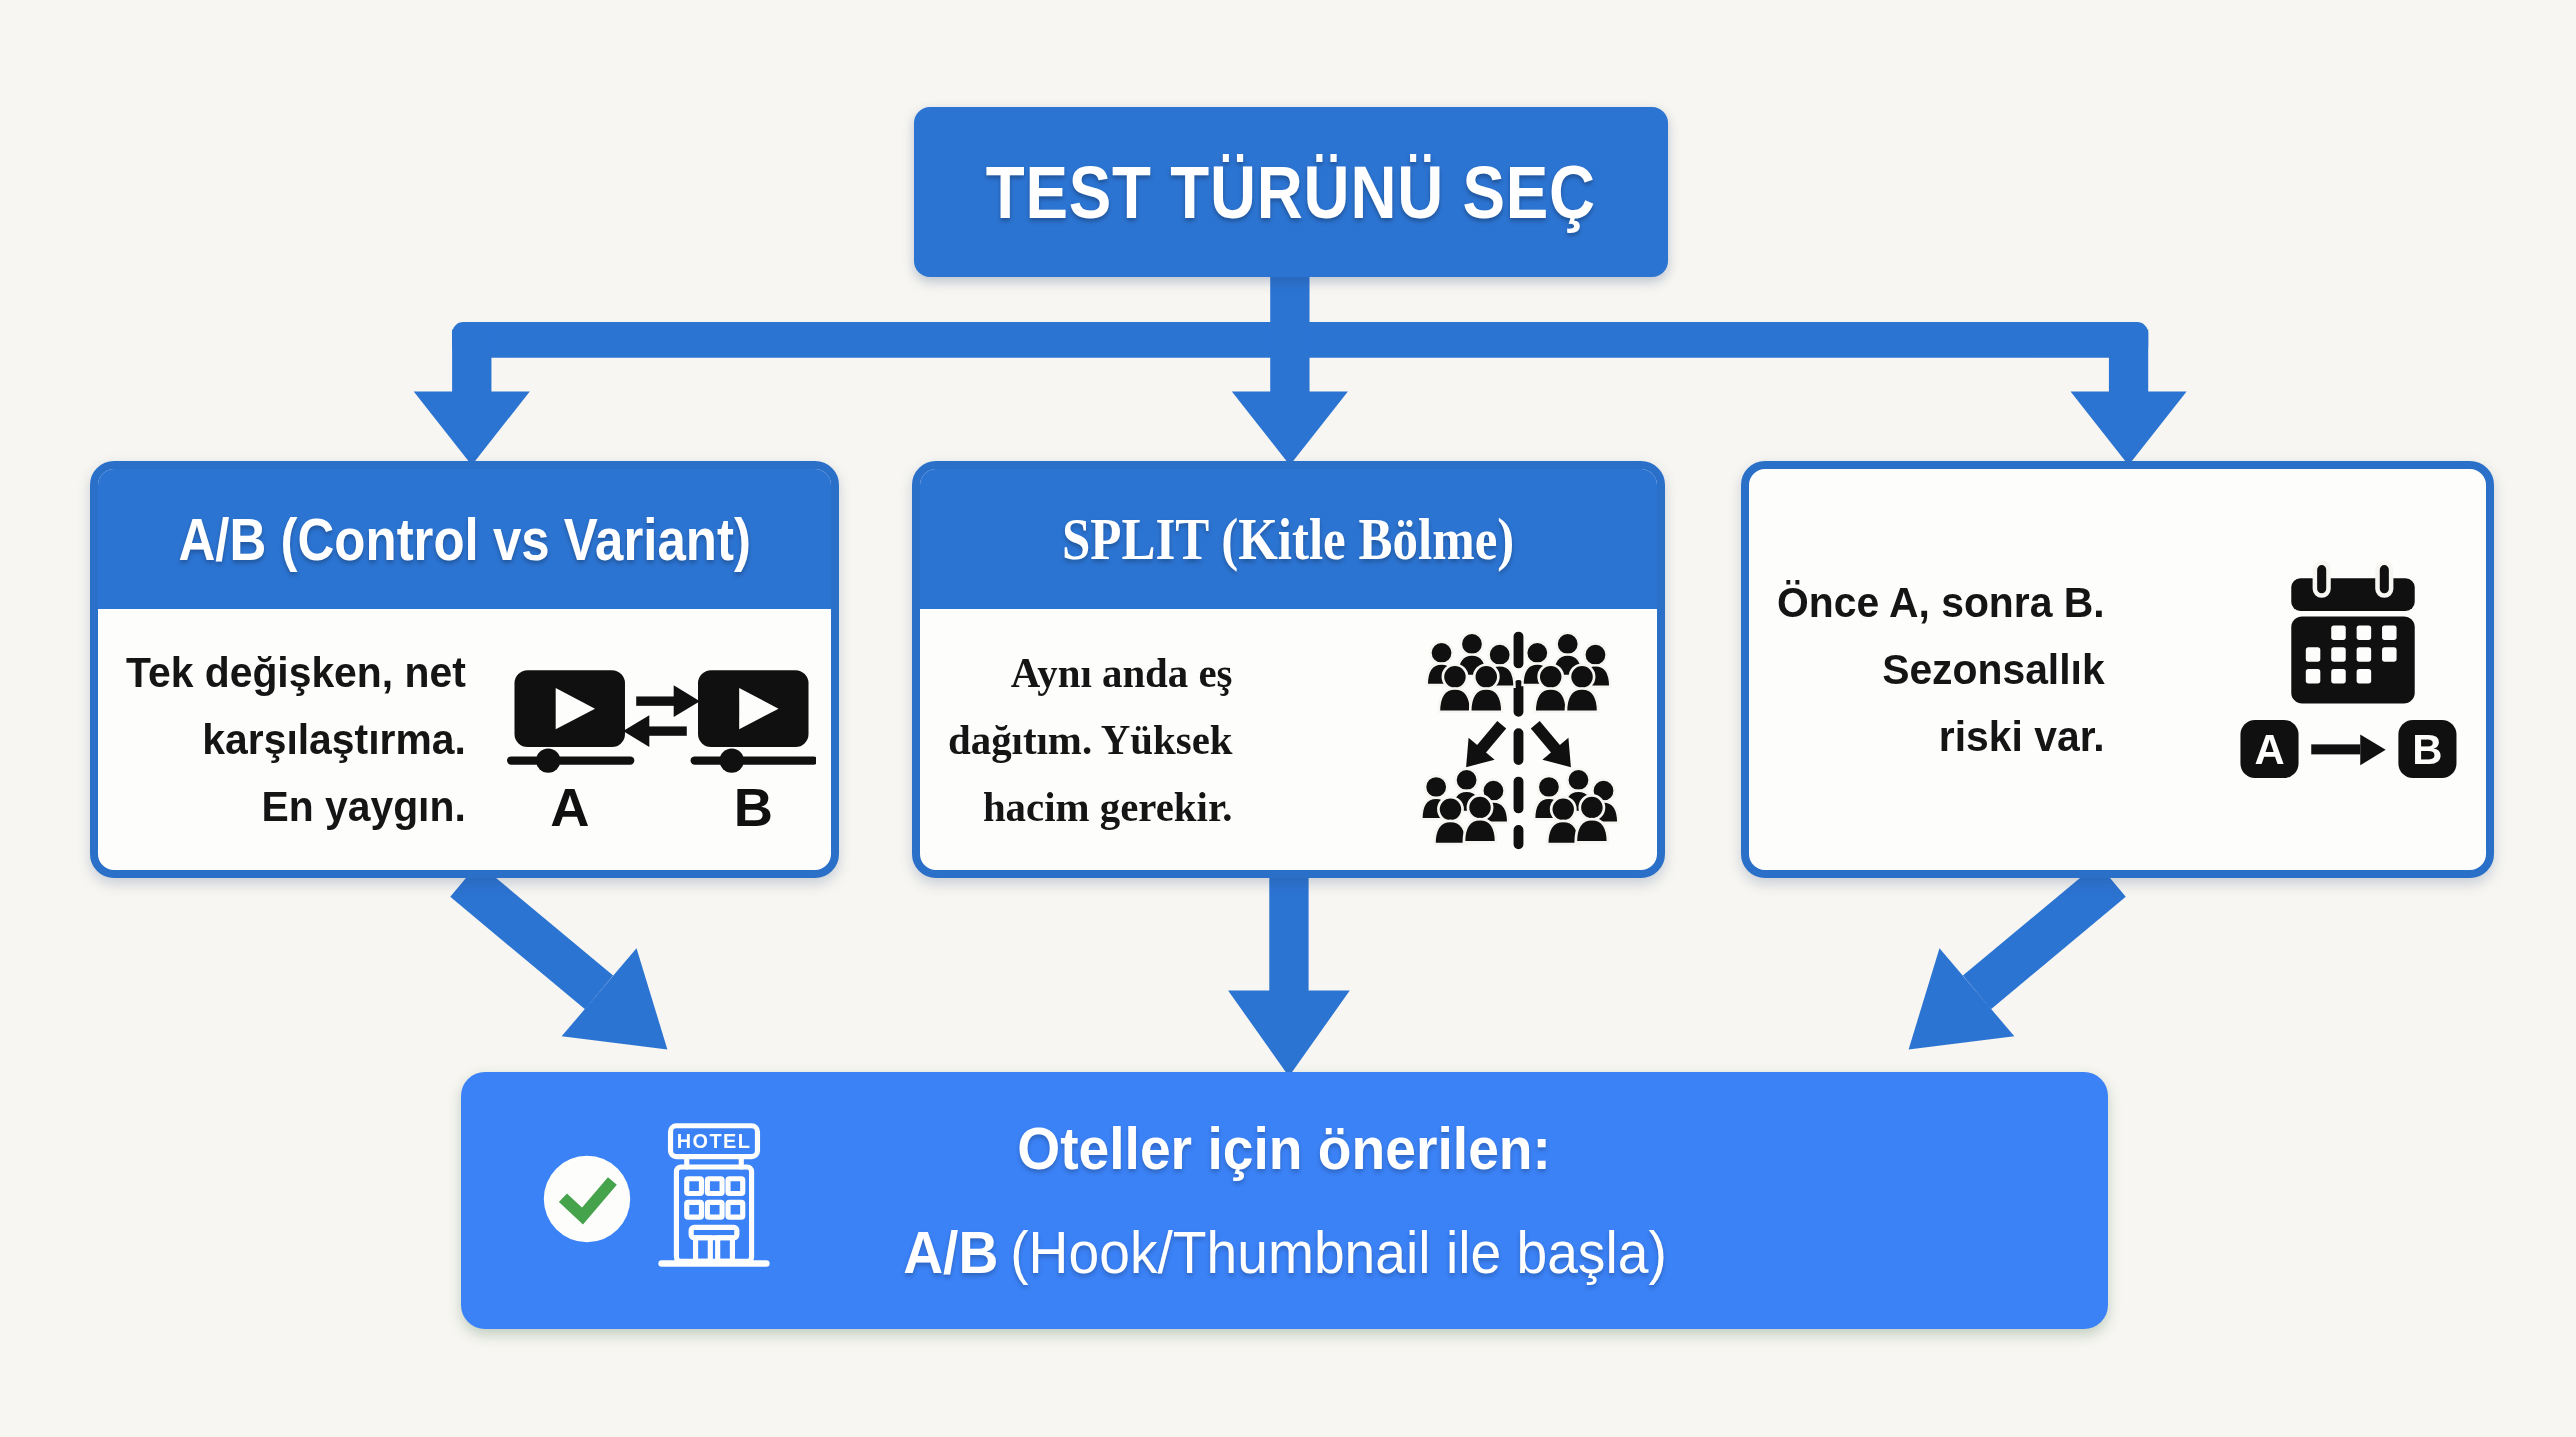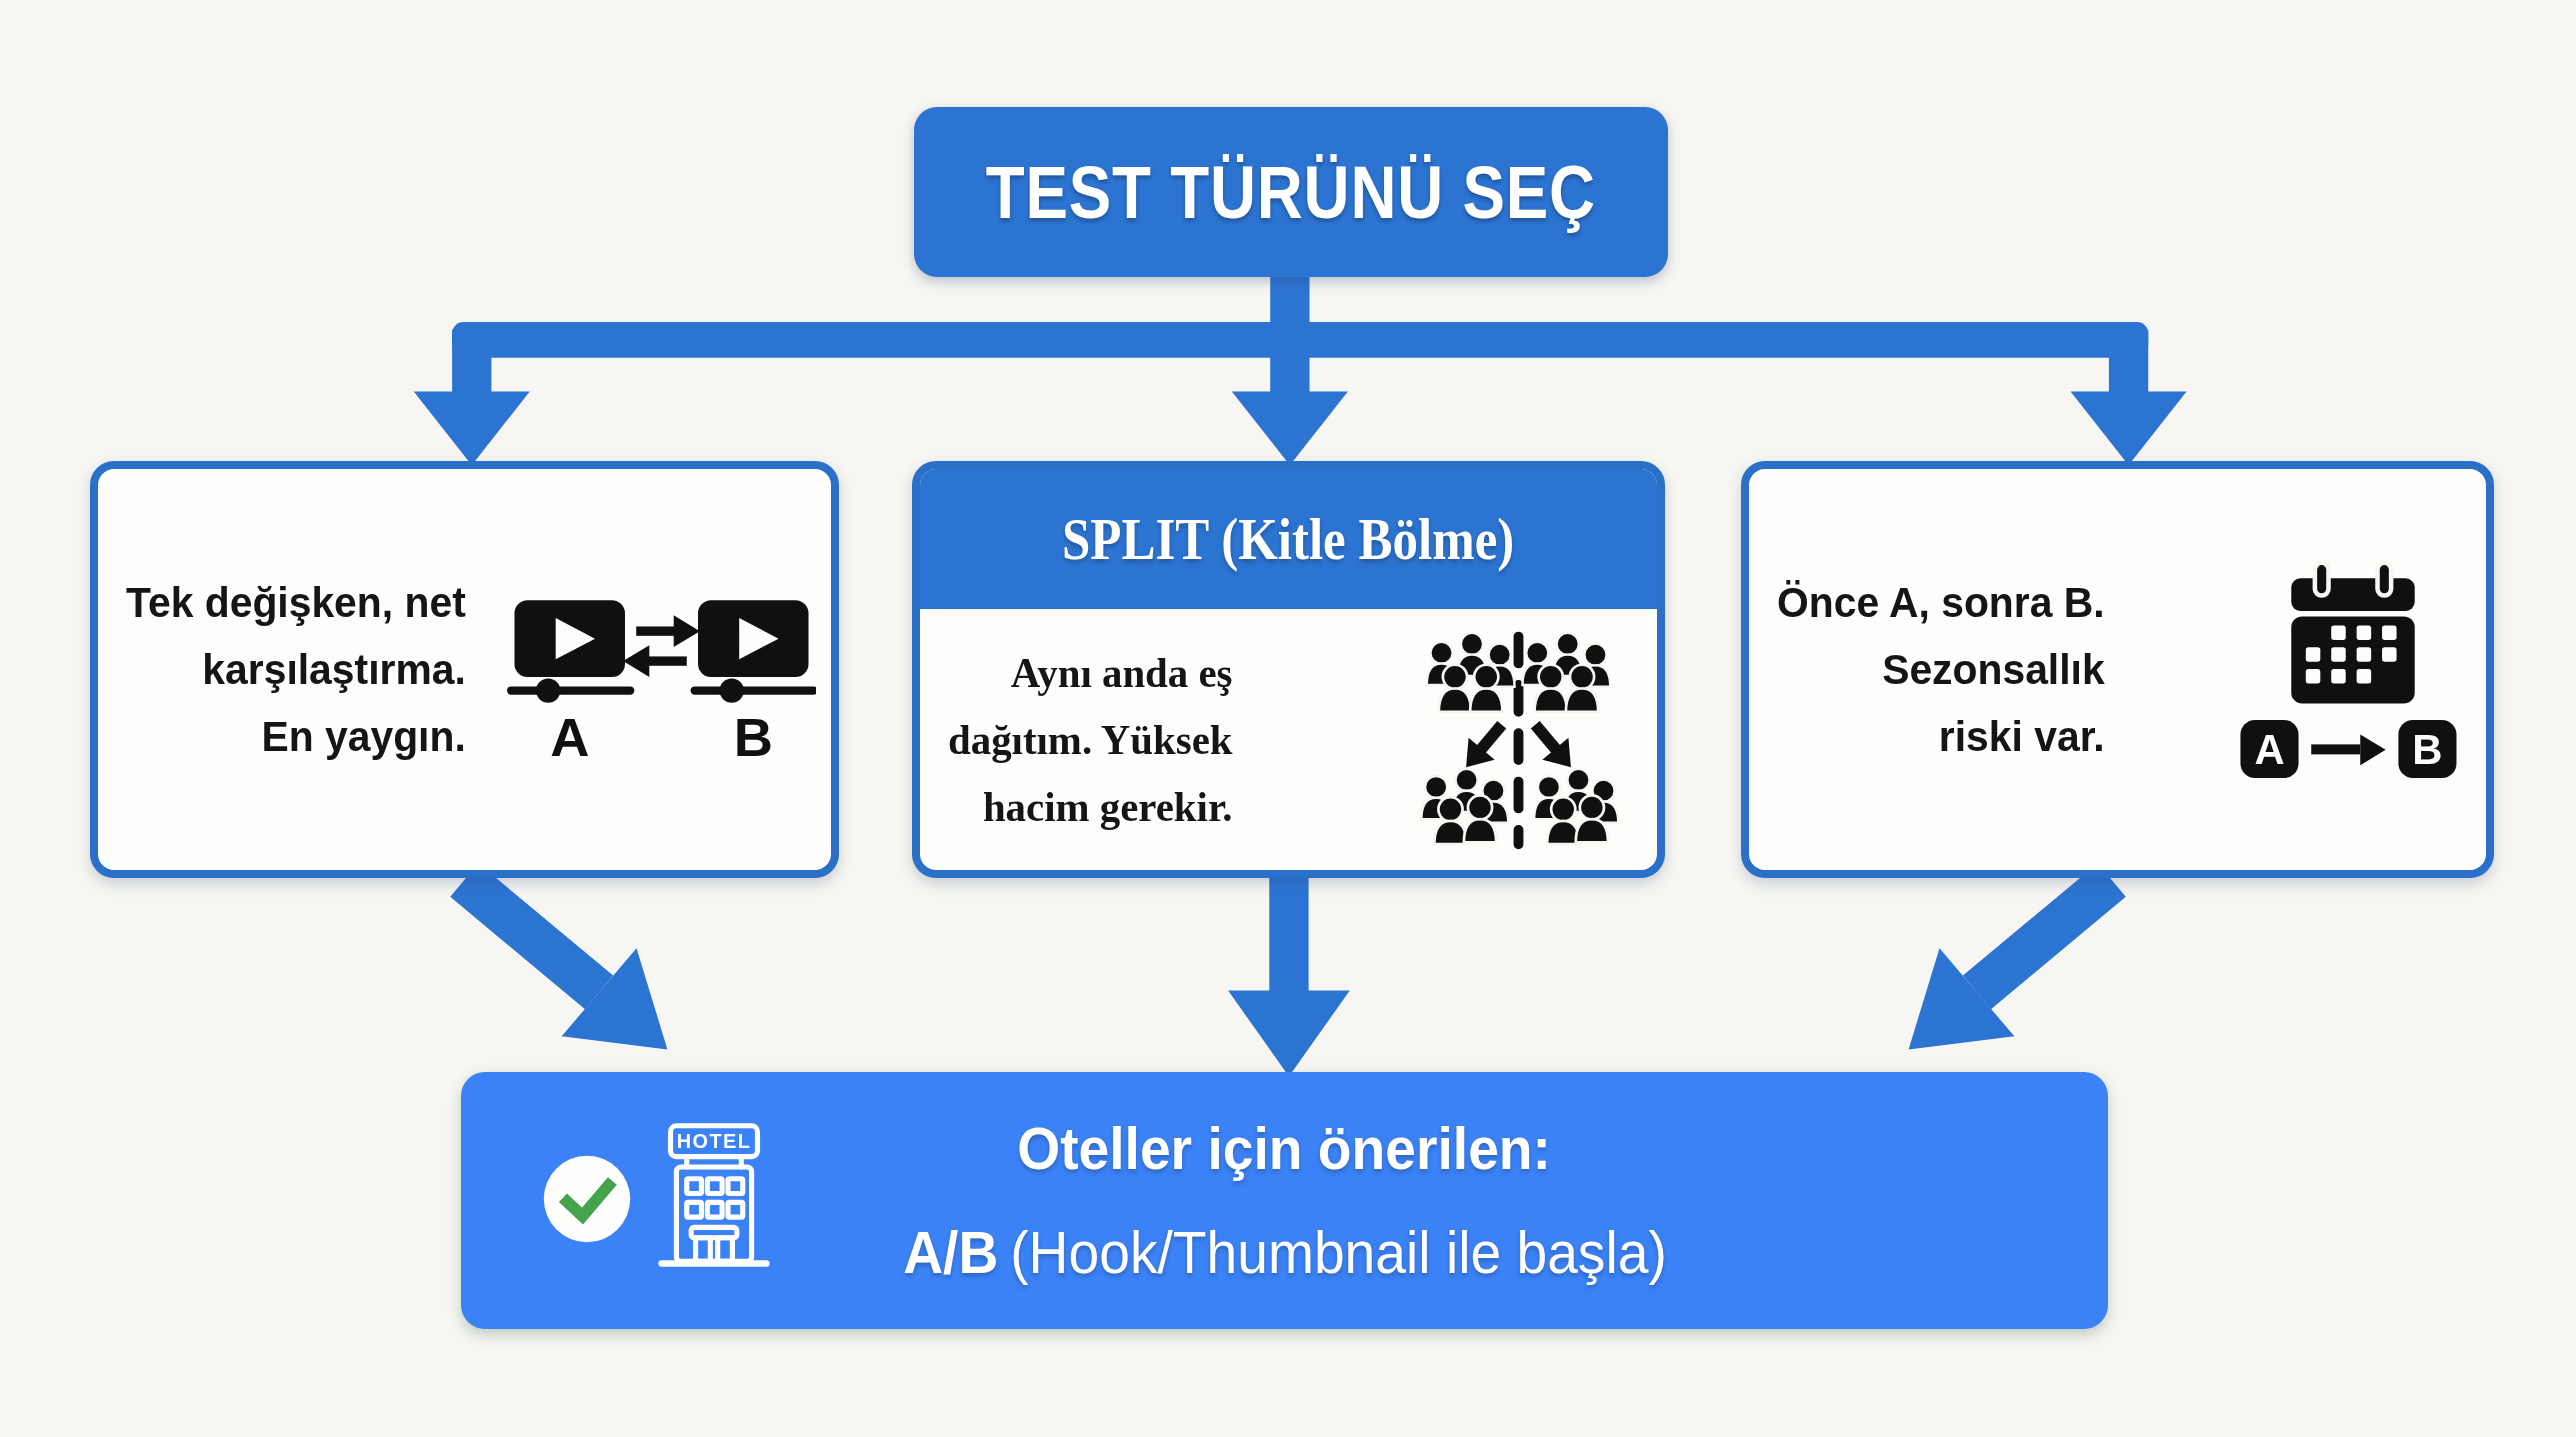--- a/index.html
+++ b/index.html
@@ -12,21 +12,21 @@
     width:2576px;height:1438px;
     background:#f7f6f2;
     overflow:hidden;
   }
   .connectors{
     position:absolute;left:0;top:0;z-index:1;
   }
   
   .top-node{
     position:absolute;left:914px;top:107px;width:754px;height:170px;
-    background:#2c74d2;border-radius:23px;z-index:2;
+    background:#2c74d2;border-radius:16px;z-index:2;
     display:flex;align-items:center;justify-content:center;
     box-shadow:0 4.7px 11.2px rgba(40,70,120,.28);
   }
   .top-node .label{
     color:#fff;font-size:75px;font-weight:bold;letter-spacing:0.9px;
     transform:scaleX(.85);transform-origin:center;
     text-shadow:0 2.8px 4.7px rgba(0,0,0,.28);white-space:nowrap;
   }
   
   .card{
@@ -107,20 +107,23 @@
       <polygon points="2271,958 2241,922 2097,1042 2127,1078"></polygon>
       <polygon points="2152,1107 2072,1013 2039,1121"></polygon>
     </g>
   </svg>
 
   <div class="top-node">
     <div class="label">TEST TÜRÜNÜ SEÇ</div>
   </div>
 
   <div class="card card-ab">
+    <div class="card-header">
+      <div class="label">A/B (Control vs Variant)</div>
+    </div>
     <div class="card-body">
       <div class="body-text">
         <span>Tek değişken, net</span>
         <span>karşılaştırma.</span>
         <span>En yaygın.</span>
       </div>
       <div class="card-icon">
         <svg width="309" height="192" viewBox="0 0 330 205">
           <g fill="#101010">
             <rect x="8" y="28" width="118" height="82" rx="14"></rect>

